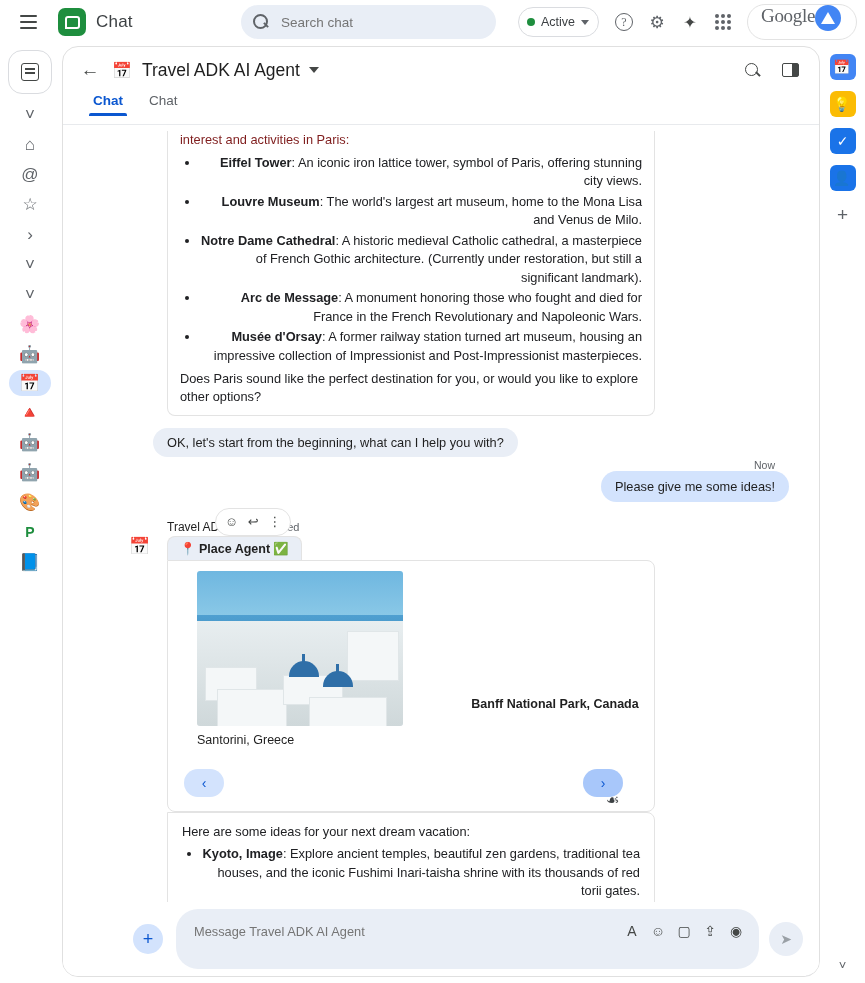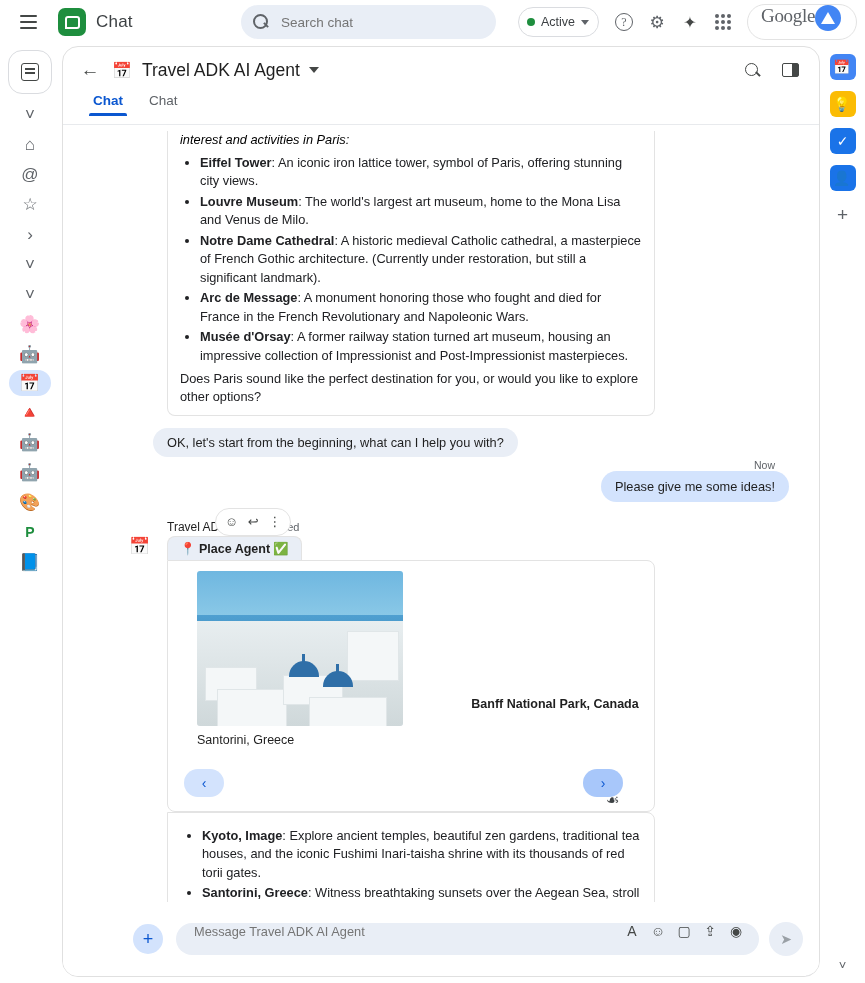--- a/index.html
+++ b/index.html
@@ -232,22 +232,22 @@
   .msg-row { display: flex; }
   .bubble {
     background: #fff; border: 1px solid #e3e3e3; border-radius: 8px;
     padding: 8px 12px; font-size: 12.8px; color: #202124; line-height: 1.45;
   }
   .bubble-top {
     margin-left: 82px; width: 488px;
     border-radius: 0 0 8px 8px; border-top: none;
     padding-top: 0;
   }
-  .bubble-top .clip-line { color: #000000; font-style: italic; }
-  ul.tight { margin: 4px 0 4px 0; padding-left: 20px; }
+  .bubble-top .clip-line { color: #7f1d1d; }
+  ul.tight { margin: 4px 0 4px 0; padding-left: 20px; text-align: right; }
   ul.tight li { margin-bottom: 2px; }
   .b { font-weight: bold; }
   .sys-bubble {
     margin-left: 68px; margin-top: 12px;
     background: #e9eef6; border-radius: 18px;
     padding: 7px 14px; font-size: 12.8px; color: #1f1f1f;
     display: inline-block;
   }
   .right-wrap { display: flex; justify-content: flex-end; margin-top: 14px; position: relative; }
   .now-label {
@@ -388,21 +388,21 @@
     display: flex; align-items: center; padding: 0 16px;
     background: #fff;
   }
   .plus-btn {
     width: 30px; height: 30px; border-radius: 50%;
     background: #d3e3fd; color: #0b57d0; font-size: 18px;
     display: flex; align-items: center; justify-content: center; cursor: pointer;
     margin-left: 54px;
   }
   .input-pill {
-    margin-left: 13px; flex: 1; height: 32px;
+    margin-left: 13px; flex: 1; height: 60px;
     background: #e9eef6; border-radius: 22px;
     display: flex; align-items: center; padding: 0 10px 16px 16px;
   }
   .input-pill input {
     flex: 1; border: none; outline: none; background: transparent;
     font-size: 12.8px; color: #444746; font-family: "Liberation Sans", sans-serif;
   }
   .comp-icon {
     width: 26px; height: 26px; display: flex; align-items: center; justify-content: center;
     color: #444746; font-size: 14px; cursor: pointer;
@@ -617,20 +617,21 @@
 
           <div class="noimg-caption">Banff National Park, Canada</div>
 
           <div class="nav-btn nav-prev">‹</div>
           <div class="nav-btn nav-next">›</div>
           <div class="cursor-glyph">☙</div>
         </div>
 
 
         <div class="insp-card">
+          <div>Here are some ideas for your next dream vacation:</div>
           <ul class="tight">
             <li><span class="b">Kyoto, Image</span><span>: Explore ancient temples, beautiful zen gardens, traditional tea houses, and the iconic Fushimi Inari-taisha shrine with its thousands of red torii gates.</span></li>
             <li><span class="b">Santorini, Greece</span><span>: Witness breathtaking sunsets over the Aegean Sea, stroll through whitewashed villages perched on cliffs, and relax on volcanic beaches.</span></li>
 
           </ul>
 
         </div>
       </div>
 
       <div class="scroll-track">

